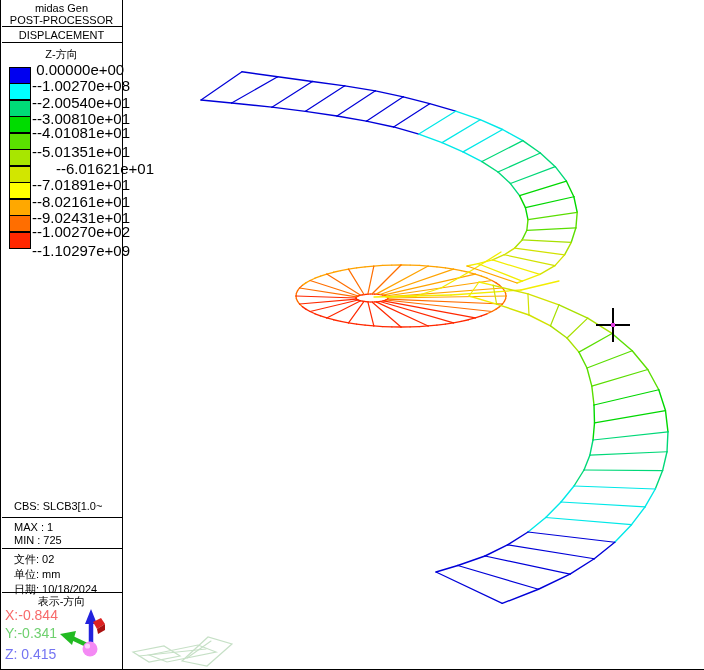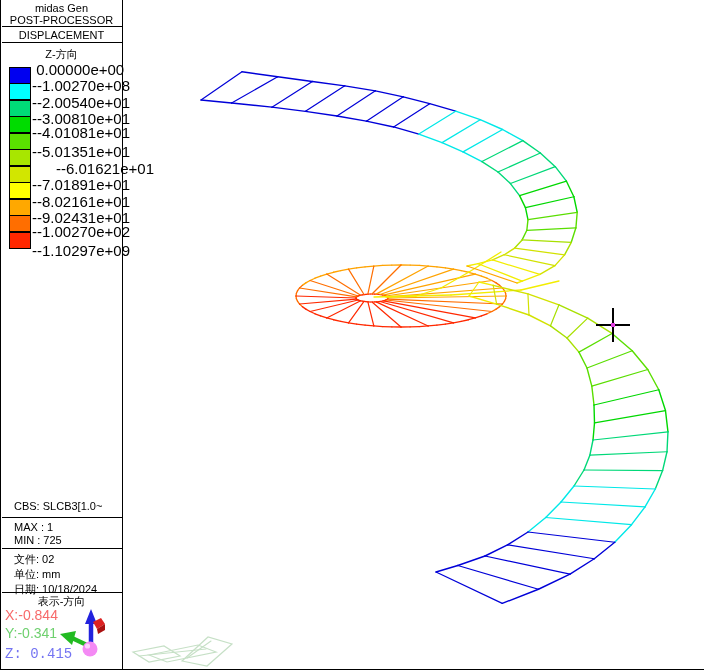--- a/index.html
+++ b/index.html
@@ -353,21 +353,21 @@
     <div class="ltext" style="top:534px">MIN : 725</div>
     <div class="hrule" style="top:548px"></div>
     <div class="ltext" style="top:552px">文件: 02</div>
     <div class="ltext" style="top:567px">单位: mm</div>
     <div class="ltext" style="top:582px">日期: 10/18/2024</div>
     <div class="hrule" style="top:592px"></div>
     <div class="ctext" style="top:594px">表示-方向</div>
 
     <div class="coord" style="top: 607px; color: rgb(247, 106, 106);" id="coord-x">X:-0.844</div>
     <div class="coord" style="top: 625px; color: rgb(110, 208, 110);" id="coord-y">Y:-0.341</div>
-    <div class="coord" style="top: 646px; color: rgb(116, 116, 242); font-family: Liberation Mono, monospace;" id="coord-z">Z: 0.415</div>
+    <div class="coord" style="top: 646px; color: rgb(116, 116, 242);" id="coord-z">Z: 0.415</div>
 
     <svg id="triad" width="60" height="60" style="position:absolute;left:55px;top:605px">
         <line x1="33" y1="41" x2="16" y2="33" stroke="#22bb22" stroke-width="4.5"></line>
         <polygon points="4,29 20,26 16,40" fill="#22bb22"></polygon>
         <line x1="35" y1="44" x2="35" y2="16" stroke="#2222dd" stroke-width="4.5"></line>
         <polygon points="35,4 29,19 41,19" fill="#2222dd"></polygon>
         <polygon points="37,17 45,13 49,19 41,24" fill="#dd2222"></polygon>
         <polygon points="41,24 49,19 49,25 42,29" fill="#aa1111"></polygon>
         <circle cx="34" cy="44" r="7.5" fill="#f48af4"></circle>
         <circle cx="31.5" cy="41" r="2.6" fill="#fdd2fd"></circle>

